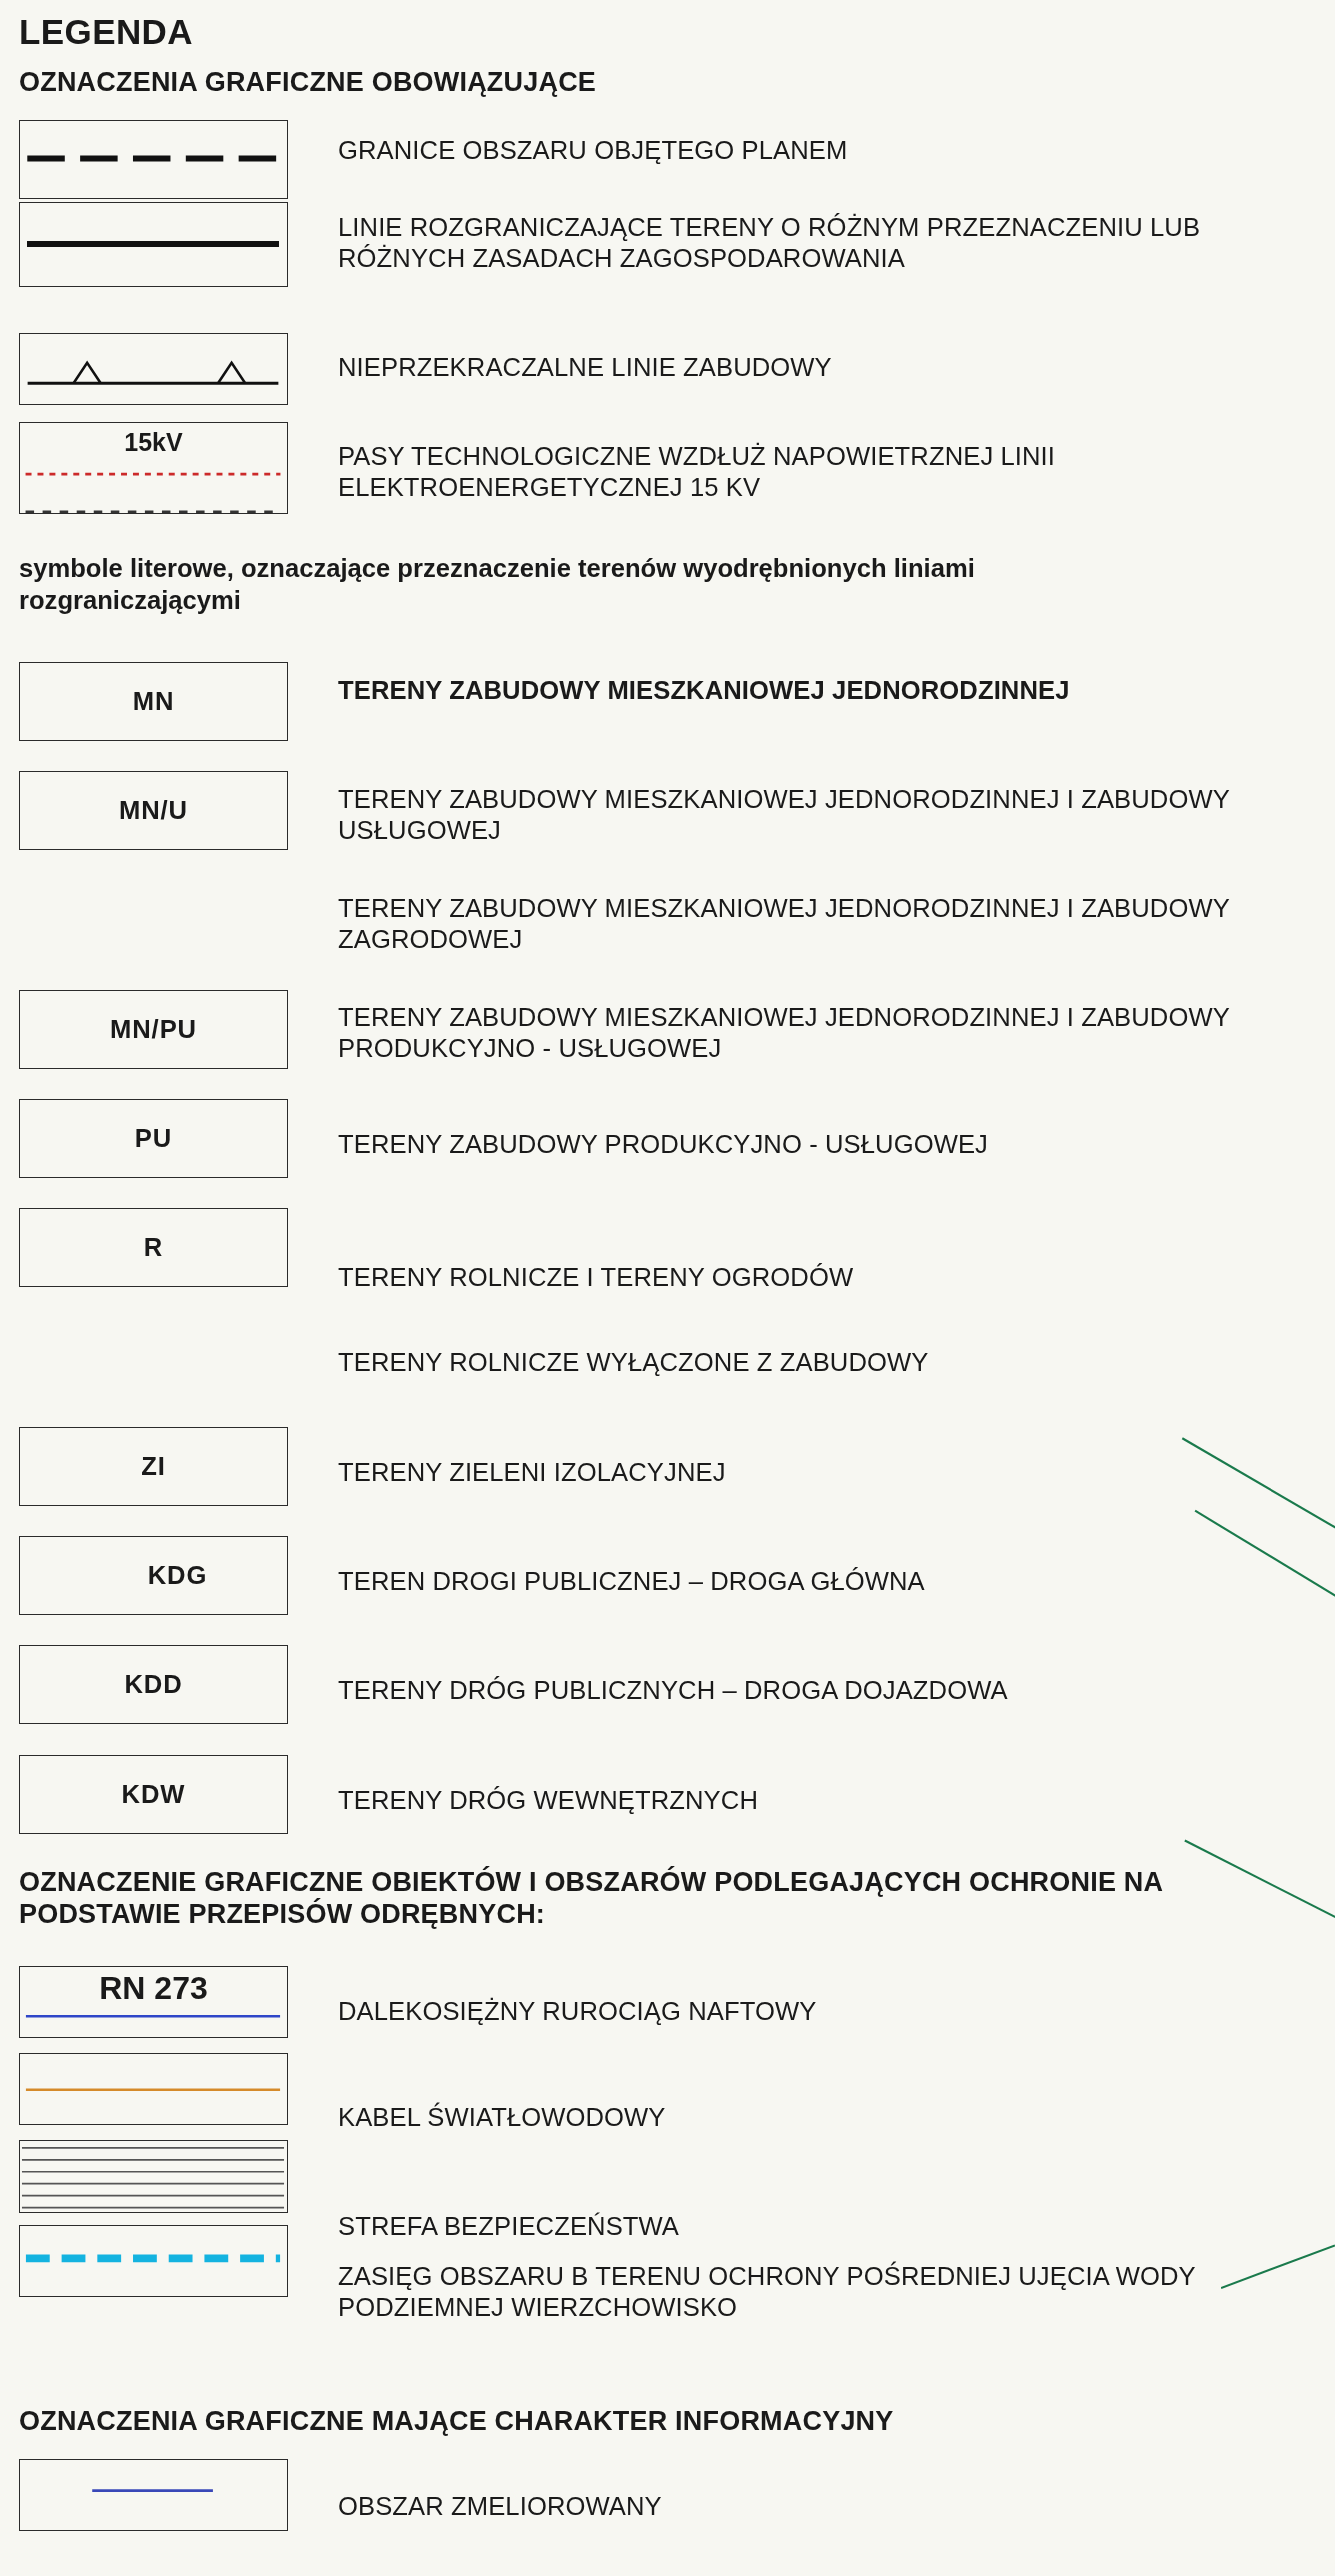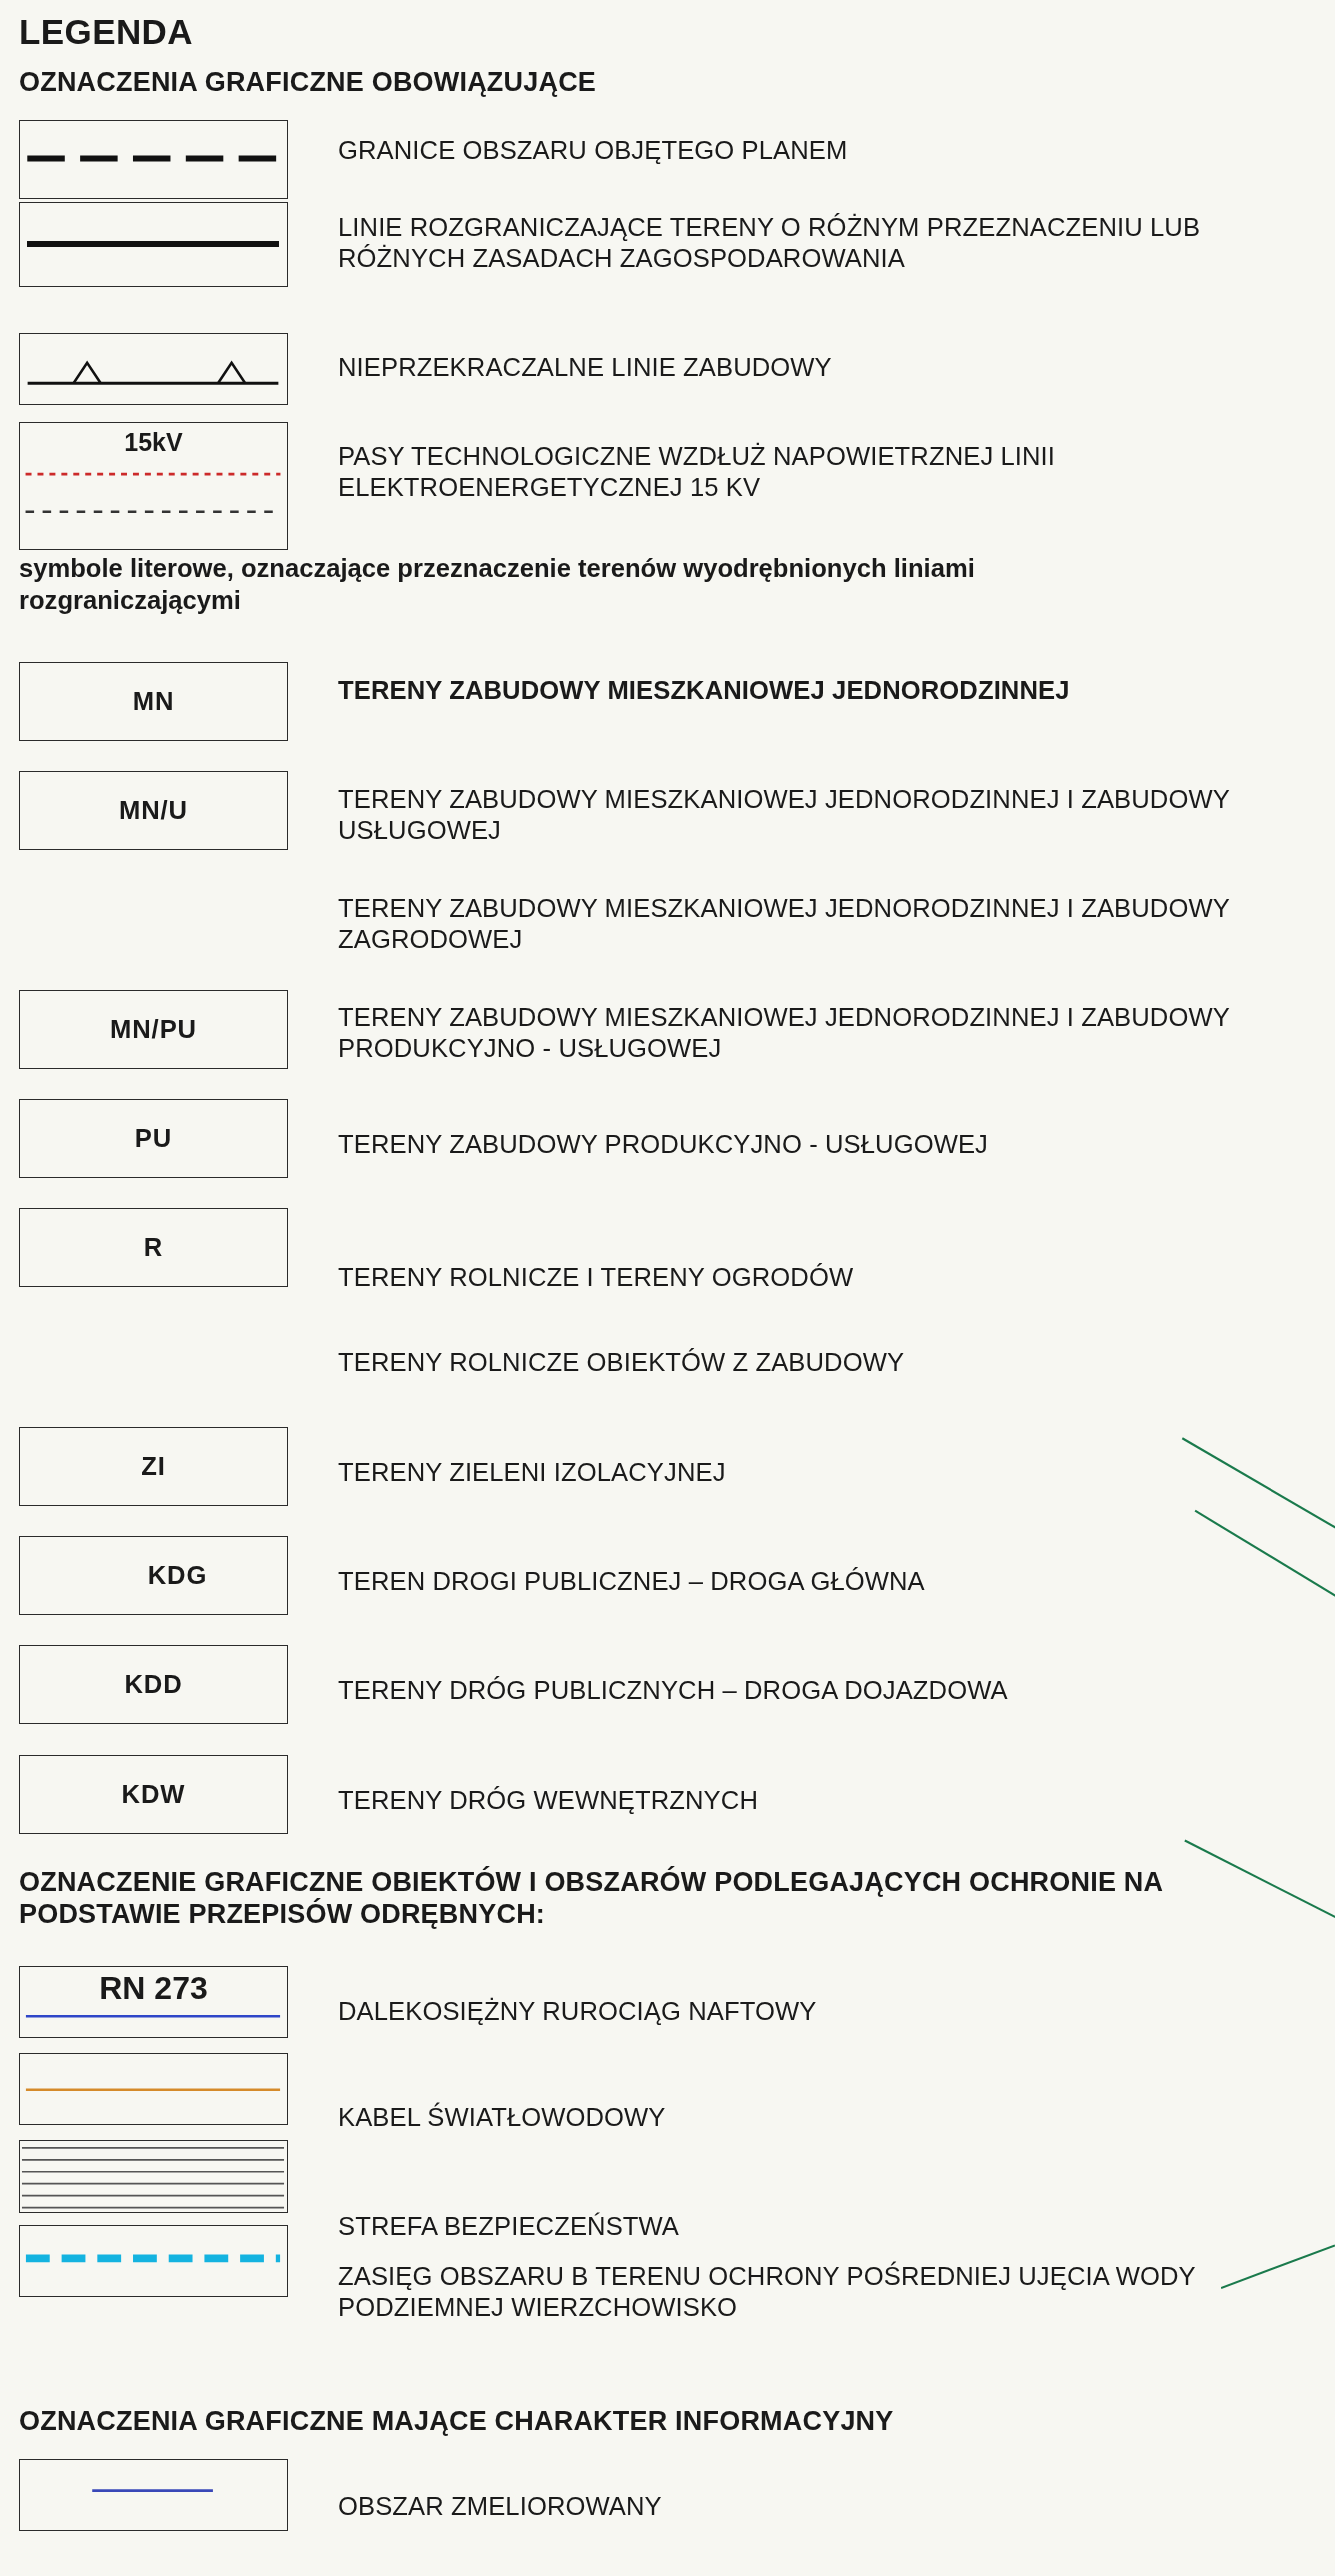--- a/index.html
+++ b/index.html
@@ -103,21 +103,21 @@
 
   <div class="swatch" style="top:333px;height:72px;">
     <svg width="266" height="68" viewBox="0 0 311 80">
       <line x1="8" y1="58" x2="303" y2="58" stroke="#111" stroke-width="3.5"></line>
       <polyline points="62,58 78,34 94,58" stroke="#111" stroke-width="3" fill="none"></polyline>
       <polyline points="232,58 248,34 264,58" stroke="#111" stroke-width="3" fill="none"></polyline>
     </svg>
   </div>
   <div class="desc" style="top:352px;width:939px;">NIEPRZEKRACZALNE LINIE ZABUDOWY</div>
 
-  <div class="swatch" style="top:422px;height:128px;border:1.7px solid #2b2b2b;">
+  <div class="swatch" style="top:422px;height:92px;border:1.7px solid #2b2b2b;">
     <div class="kv-label">15kV</div>
     <svg width="266" height="104" style="position:absolute;left:0;top:0;" viewBox="0 0 311 122">
       <line x1="6" y1="60" x2="305" y2="60" stroke="#cc2a2a" stroke-width="3" stroke-dasharray="7 7"></line>
       <line x1="6" y1="104" x2="305" y2="104" stroke="#333" stroke-width="3" stroke-dasharray="10 10"></line>
     </svg>
   </div>
   <div class="desc" style="top:441px;width:956px;">PASY TECHNOLOGICZNE WZDŁUŻ NAPOWIETRZNEJ LINII ELEKTROENERGETYCZNEJ 15 KV</div>
 
   <div class="subsection" style="top:553px;width:1076px;">symbole literowe, oznaczające przeznaczenie terenów wyodrębnionych liniami rozgraniczającymi</div>
 
@@ -141,21 +141,21 @@
   <div class="sym" style="top:1099px;">
       <span>PU</span>
     </div>
   <div class="desc" style="top:1129px;width:948px;">TERENY ZABUDOWY PRODUKCYJNO - USŁUGOWEJ</div>
 
   <div class="sym" style="top:1208px;">
       <span>R</span>
     </div>
   <div class="desc" style="top:1238px;width:948px;margin-top:24px;">TERENY ROLNICZE I TERENY OGRODÓW</div>
 
-  <div class="desc" style="top:1347px;width:948px;">TERENY ROLNICZE OBIEKTÓW Z ZABUDOWY</div>
+  <div class="desc" style="top:1347px;width:948px;">TERENY ROLNICZE WYŁĄCZONE Z ZABUDOWY</div>
 
   <div class="sym" style="top:1427px;">
       <span>ZI</span>
     </div>
   <div class="desc" style="top:1457px;width:948px;">TERENY ZIELENI IZOLACYJNEJ</div>
 
   <div class="sym" style="top:1536px;padding-left:48px;">
       <span>KDG</span>
     </div>
   <div class="desc" style="top:1566px;width:948px;">TEREN DROGI PUBLICZNEJ – DROGA GŁÓWNA</div>

